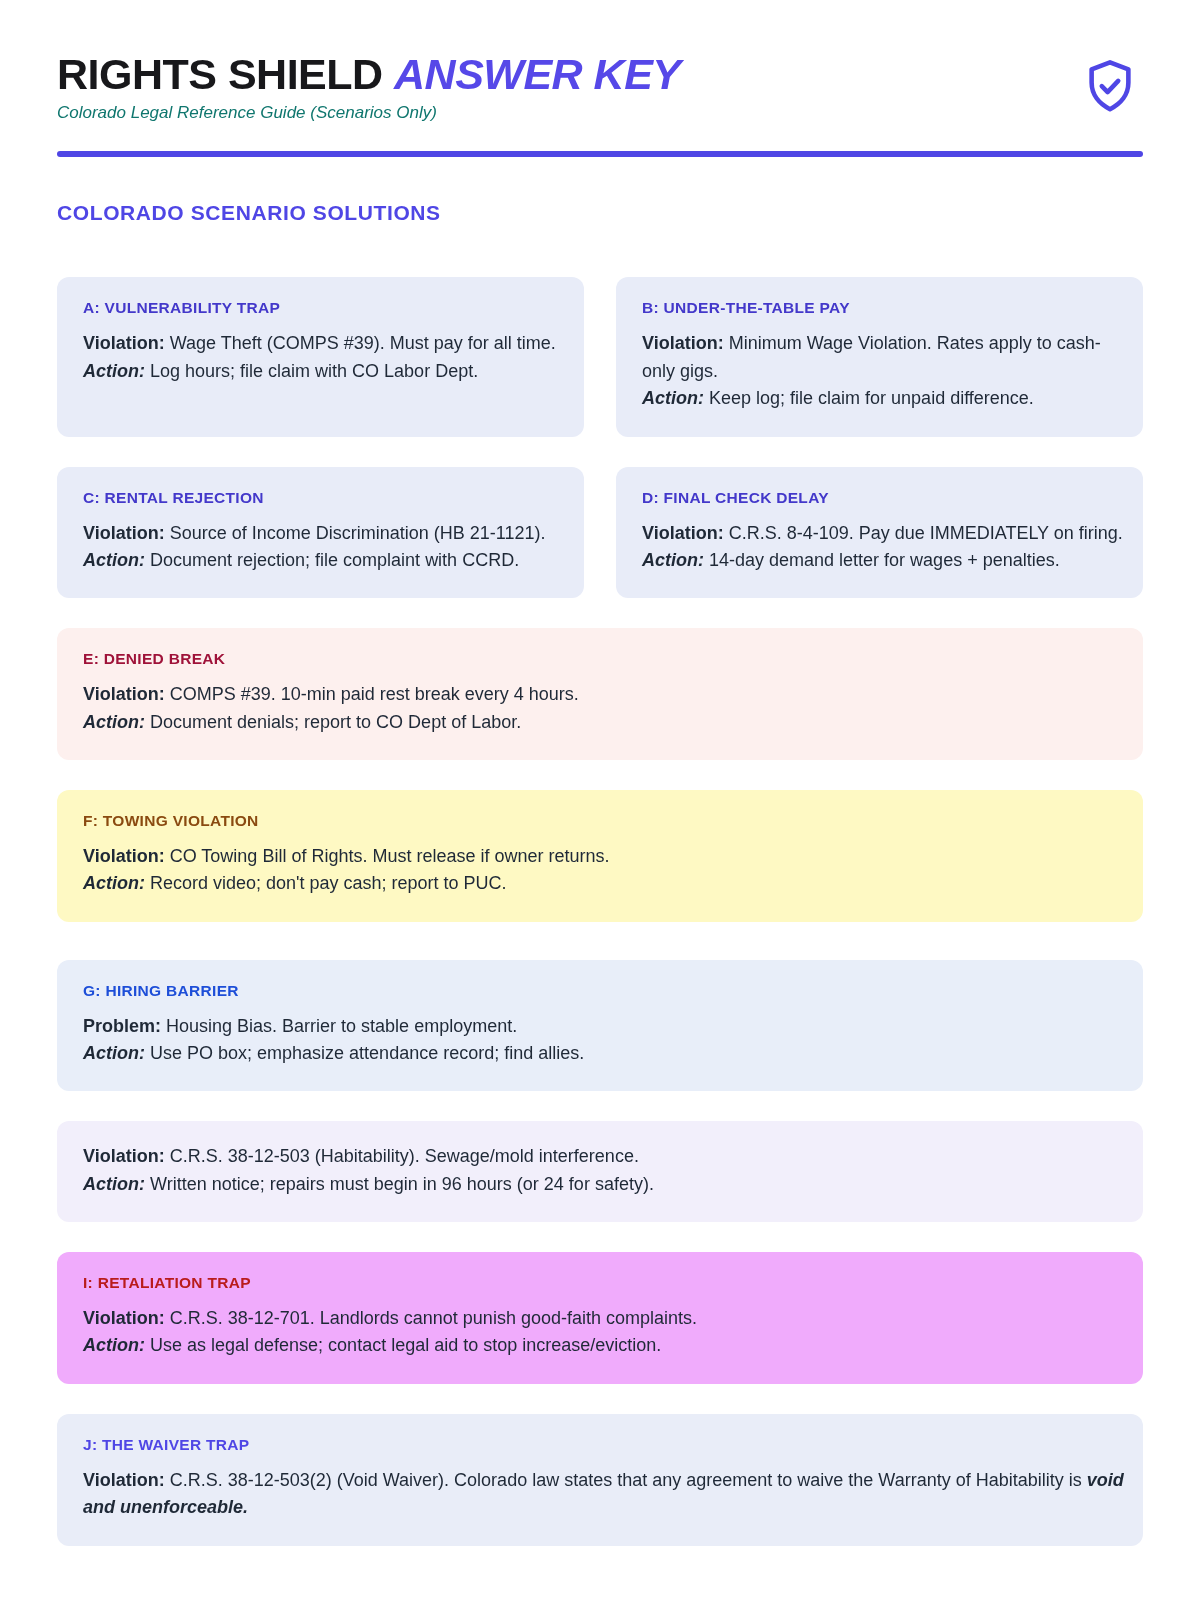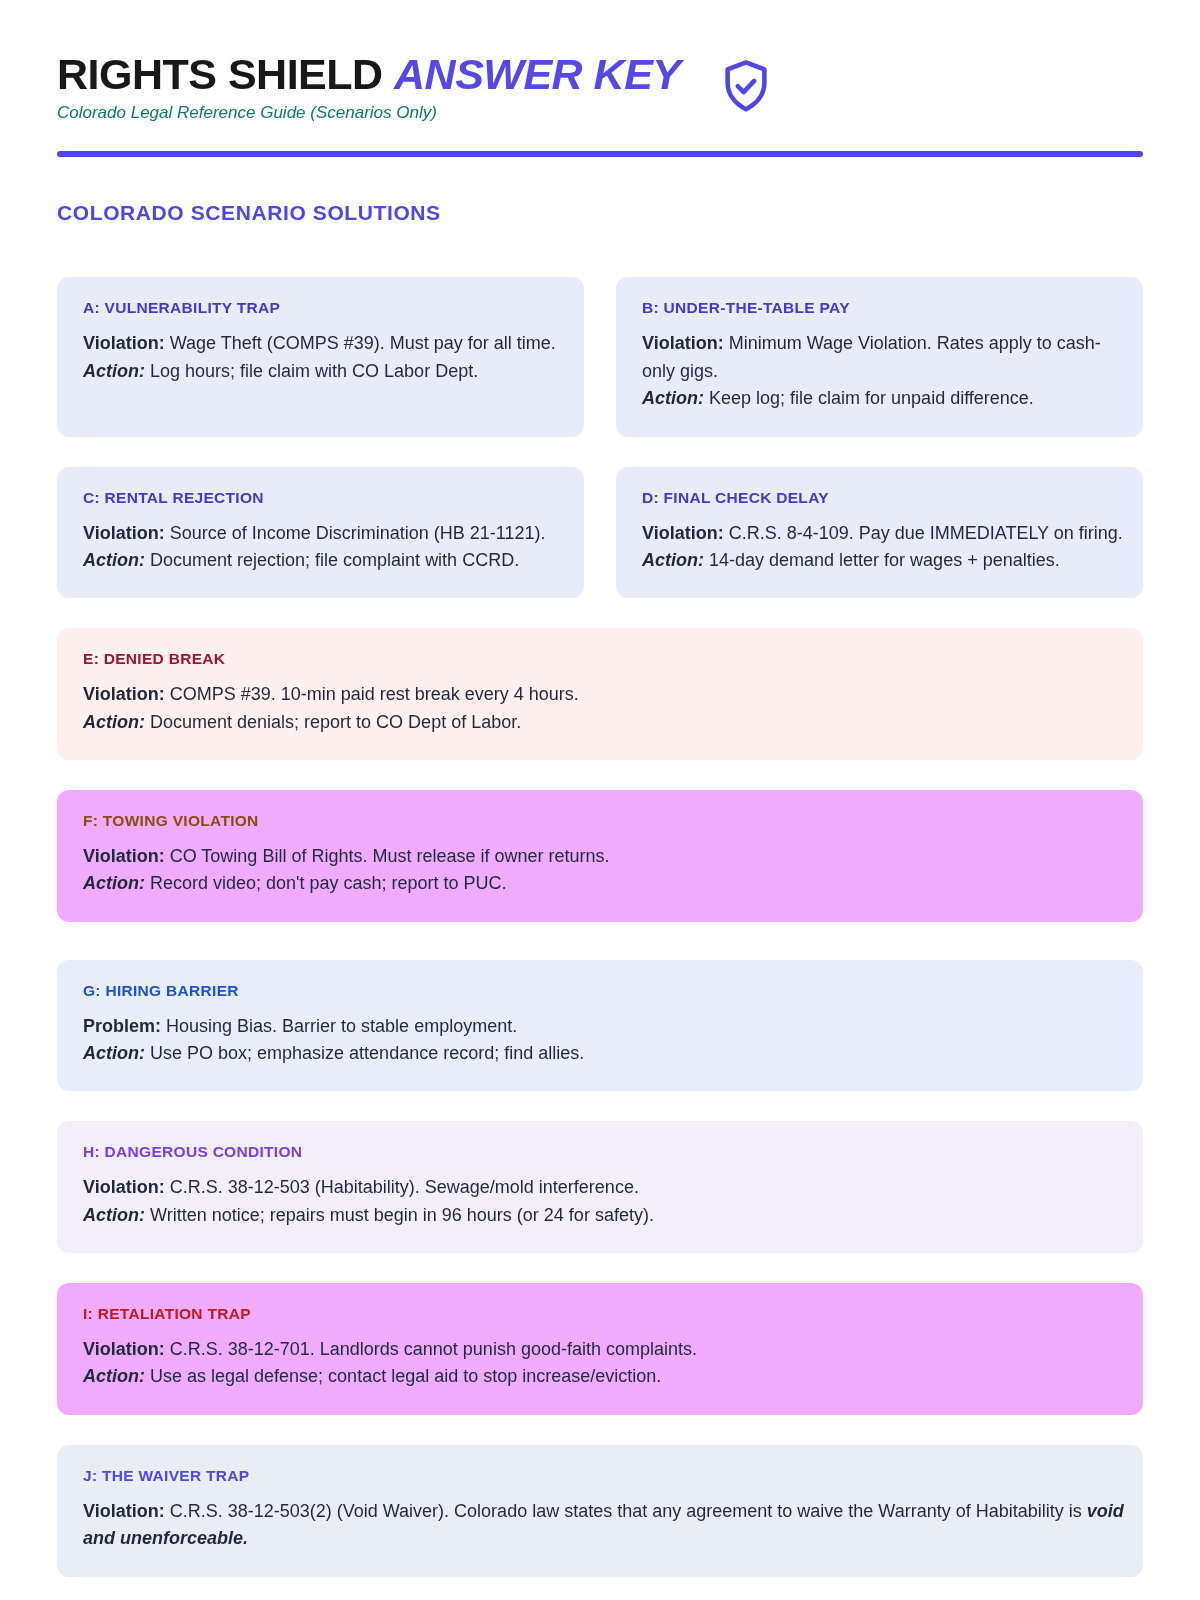--- a/index.html
+++ b/index.html
@@ -6,21 +6,21 @@
   html, body { background: #ffffff; }
   body {
     width: 1200px;
     height: 1600px;
     overflow: hidden;
     font-family: "Liberation Sans", "DejaVu Sans", sans-serif;
     color: #1f2937;
   }
   .page { padding: 50px 57px 0 57px; }
 
-  .header-row { display: flex; justify-content: flex-start; align-items: flex-start; gap: 36px; }
+  .header-row { display: flex; justify-content: space-between; align-items: flex-start; gap: 36px; }
   h1 {
     font-size: 43px;
     font-weight: 900;
     letter-spacing: -0.5px;
     color: #18181b;
     line-height: 1.15;
   }
   .title-accent { color: #5648e8; font-style: italic; }
   .subtitle { font-size: 17px; font-style: italic; color: #0f766e; margin-top: 4px; }
   .shield-wrap { margin-top: 6px; margin-right: 4px; }
@@ -52,21 +52,21 @@
     margin-bottom: 13px;
   }
   .card-body { font-size: 18px; line-height: 1.52; color: #1f2937; }
   .seg-b { font-weight: 700; }
   .seg-bi { font-weight: 700; font-style: italic; }
 
   .theme-indigo      { background: #e8ecf8; }
   .theme-indigo .card-title      { color: #4338ca; }
   .theme-rose        { background: #fdf0ee; }
   .theme-rose .card-title        { color: #9f1239; }
-  .theme-amber       { background: #f0abfc; }
+  .theme-amber       { background: #fef9c3; }
   .theme-amber .card-title       { color: #8a4a10; }
   .theme-blue        { background: #e8eef9; margin-top: 8px; }
   .theme-blue .card-title        { color: #1d4ed8; }
   .theme-purple      { background: #f2effb; }
   .theme-purple .card-title      { color: #7c3aed; }
   .theme-red         { background: #f0abfc; }
   .theme-red .card-title         { color: #b91c1c; }
   .theme-indigolight { background: #e9edf8; }
   .theme-indigolight .card-title { color: #4f46e5; }
 </style>
@@ -115,21 +115,20 @@
       </section>
       <section class="card full theme-amber">
         <h3 class="card-title">F: TOWING VIOLATION</h3>
         <p class="card-body"><span class="seg-b">Violation:</span><span class="seg-n"> CO Towing Bill of Rights. Must release if owner returns.</span><br><span class="seg-bi">Action:</span><span class="seg-n"> Record video; don't pay cash; report to PUC.</span></p>
       </section>
       <section class="card full theme-blue">
         <h3 class="card-title">G: HIRING BARRIER</h3>
         <p class="card-body"><span class="seg-b">Problem:</span><span class="seg-n"> Housing Bias. Barrier to stable employment.</span><br><span class="seg-bi">Action:</span><span class="seg-n"> Use PO box; emphasize attendance record; find allies.</span></p>
       </section>
       <section class="card full theme-purple">
-        <h3 class="card-title">H: DANGEROUS CONDITION</h3>
         <p class="card-body"><span class="seg-b">Violation:</span><span class="seg-n"> C.R.S. 38-12-503 (Habitability). Sewage/mold interference.</span><br><span class="seg-bi">Action:</span><span class="seg-n"> Written notice; repairs must begin in 96 hours (or 24 for safety).</span></p>
       </section>
       <section class="card full theme-red">
         <h3 class="card-title">I: RETALIATION TRAP</h3>
         <p class="card-body"><span class="seg-b">Violation:</span><span class="seg-n"> C.R.S. 38-12-701. Landlords cannot punish good-faith complaints.</span><br><span class="seg-bi">Action:</span><span class="seg-n"> Use as legal defense; contact legal aid to stop increase/eviction.</span></p>
       </section>
       <section class="card full theme-indigolight">
         <h3 class="card-title">J: THE WAIVER TRAP</h3>
         <p class="card-body"><span class="seg-b">Violation:</span><span class="seg-n"> C.R.S. 38-12-503(2) (Void Waiver). Colorado law states that any agreement to waive the Warranty of Habitability is </span><span class="seg-bi">void and unenforceable.</span><br></p>
       </section>

